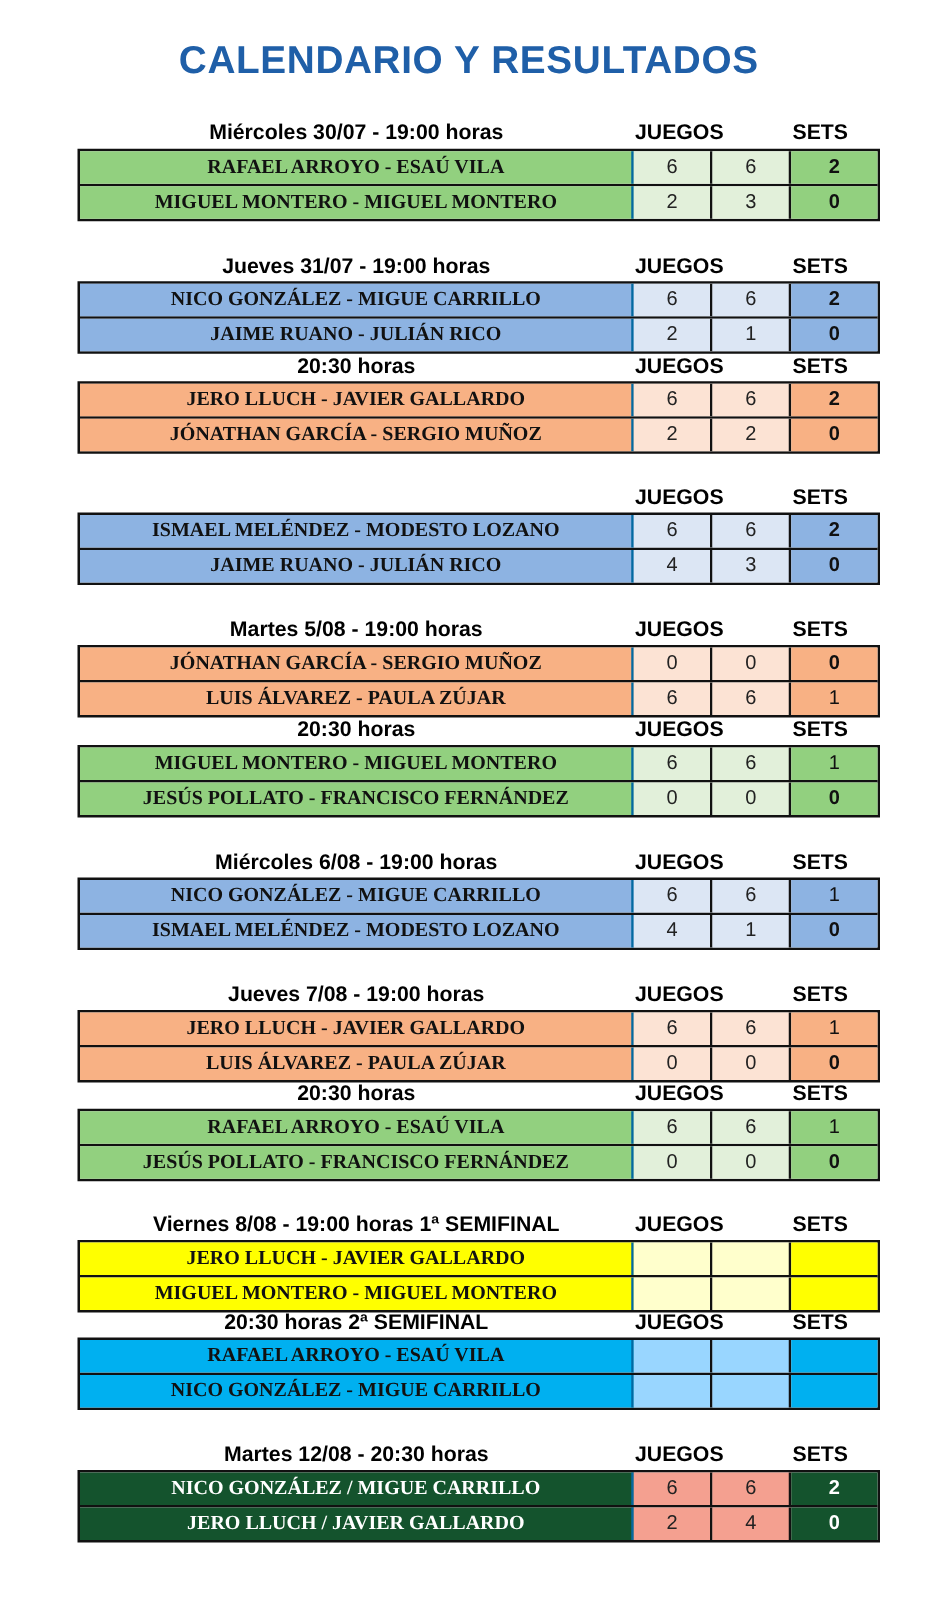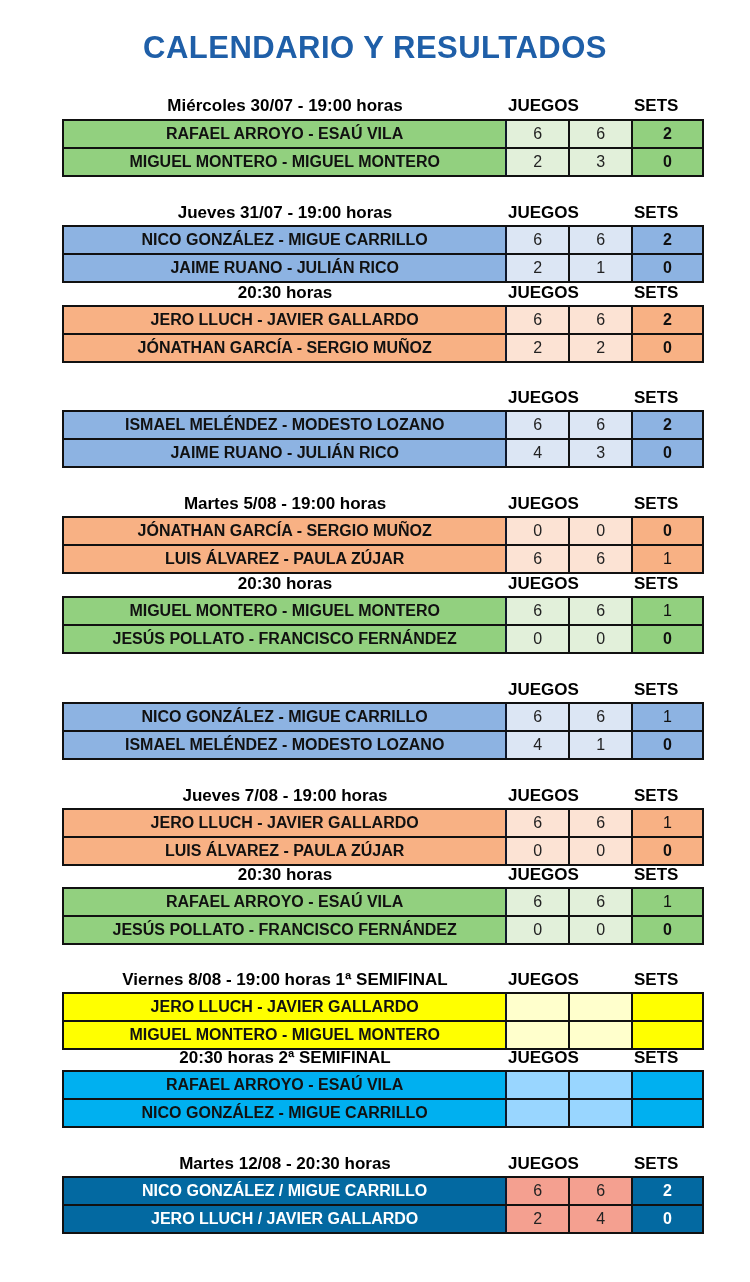--- a/index.html
+++ b/index.html
@@ -6,35 +6,35 @@
   body { width: 750px; height: 1282px; position: relative; font-family: "Liberation Sans", sans-serif; overflow: hidden; }
   .title { position: absolute; left: 0; width: 750px; top: 30px; text-align: center; font-size: 31px; font-weight: bold; color: #1F5FA8; letter-spacing: 0.5px; }
   .hdr { position: absolute; left: 62px; width: 642px; height: 24px; font-weight: bold; font-size: 17px; color: #000; }
   .hdr .when { position: absolute; left: 0; width: 446px; text-align: center; top: 2px; white-space: nowrap; }
   .hdr .juegos { position: absolute; left: 446px; width: 126px; text-align: left; top: 2px; }
   .hdr .sets { position: absolute; left: 572px; width: 70px; top: 2px; }
   .tbl { position: absolute; left: 62px; width: 642px; border: 2px solid #111; box-sizing: border-box; }
   .row { display: flex; height: 26px; }
   .row + .row { border-top: 2px solid #111; }
   .cell { box-sizing: border-box; display: flex; align-items: center; justify-content: center; font-size: 16px; }
-  .name { width: 444px; font-weight: bold; border-right: 2px solid #0f172a; white-space: nowrap; }
+  .name { width: 444px; font-weight: bold; border-right: 2px solid #0369a1; white-space: nowrap; font-family: Liberation Serif, serif; }
   .g { width: 63px; border-right: 2px solid #111; }
   .s { width: 69px; font-weight: bold; }
   .s.thin { font-weight: normal; }
   .green .name, .green .s { background: #92D07F; color: #111; }
   .green .g { background: #E2F0DA; color: #222; }
   .blue .name, .blue .s { background: #8DB3E2; color: #111; }
   .blue .g { background: #DCE6F4; color: #222; }
   .orange .name, .orange .s { background: #F8B184; color: #111; }
   .orange .g { background: #FCE3D4; color: #222; }
   .yellow .name, .yellow .s { background: #FFFF00; color: #111; }
   .yellow .g { background: #FFFFCC; }
   .cyan .name, .cyan .s { background: #00B0F0; color: #111; }
   .cyan .g { background: #99D6FF; }
-  .red .name, .red .s { background: #0369a1; color: #fff; }
+  .red .name, .red .s { background: #14532d; color: #fff; }
   .red .g { background: #F4A090; color: #222; }
 </style>
 </head>
 <body>
 
 <div class="title">CALENDARIO Y RESULTADOS</div>
 
 <div class="hdr" style="top:94px">
   <span class="when">Miércoles 30/07 - 19:00 horas</span>
   <span class="juegos">JUEGOS</span>
@@ -148,20 +148,21 @@
   </div>
   <div class="row">
     <div class="cell name">JESÚS POLLATO - FRANCISCO FERNÁNDEZ</div>
     <div class="cell g">0</div>
     <div class="cell g">0</div>
     <div class="cell s">0</div>
   </div>
 </div>
 
 <div class="hdr" style="top:678px">
+  <span class="when">Miércoles 6/08 - 19:00 horas</span>
   <span class="juegos">JUEGOS</span>
   <span class="sets">SETS</span>
 </div>
 <div class="tbl blue" style="top:702px">
   <div class="row">
     <div class="cell name">NICO GONZÁLEZ - MIGUE CARRILLO</div>
     <div class="cell g">6</div>
     <div class="cell g">6</div>
     <div class="cell s thin">1</div>
   </div>

